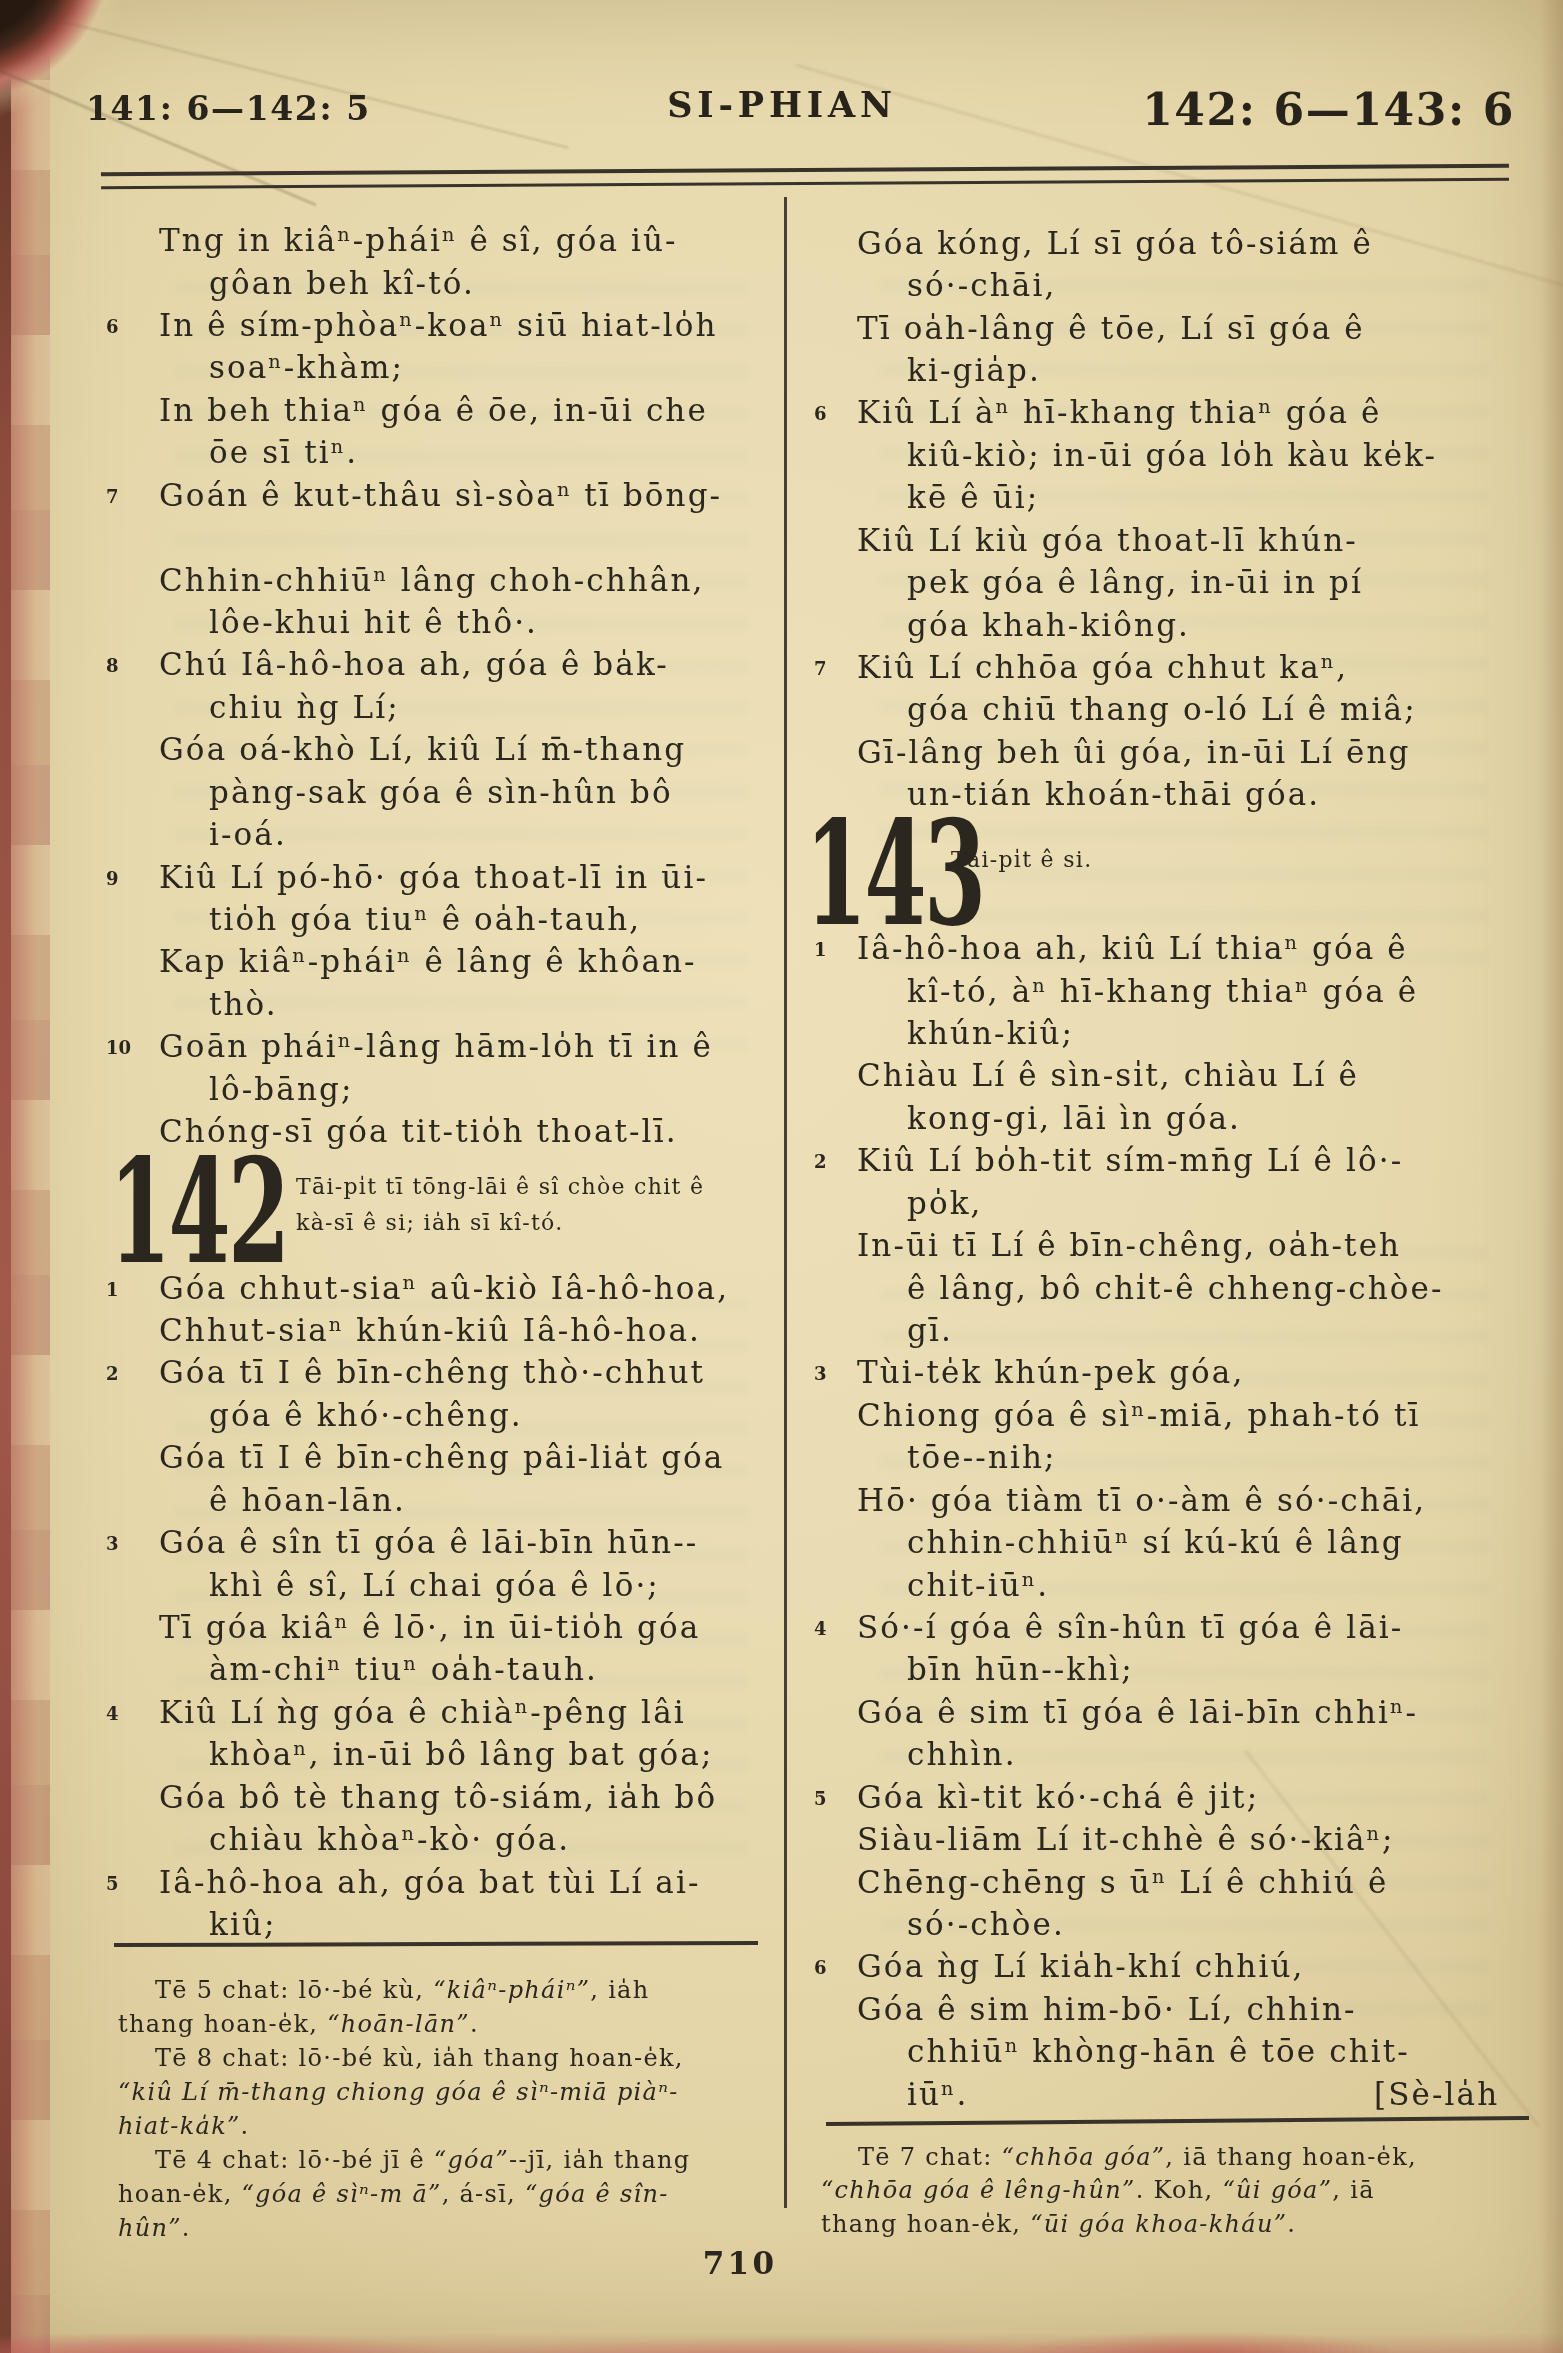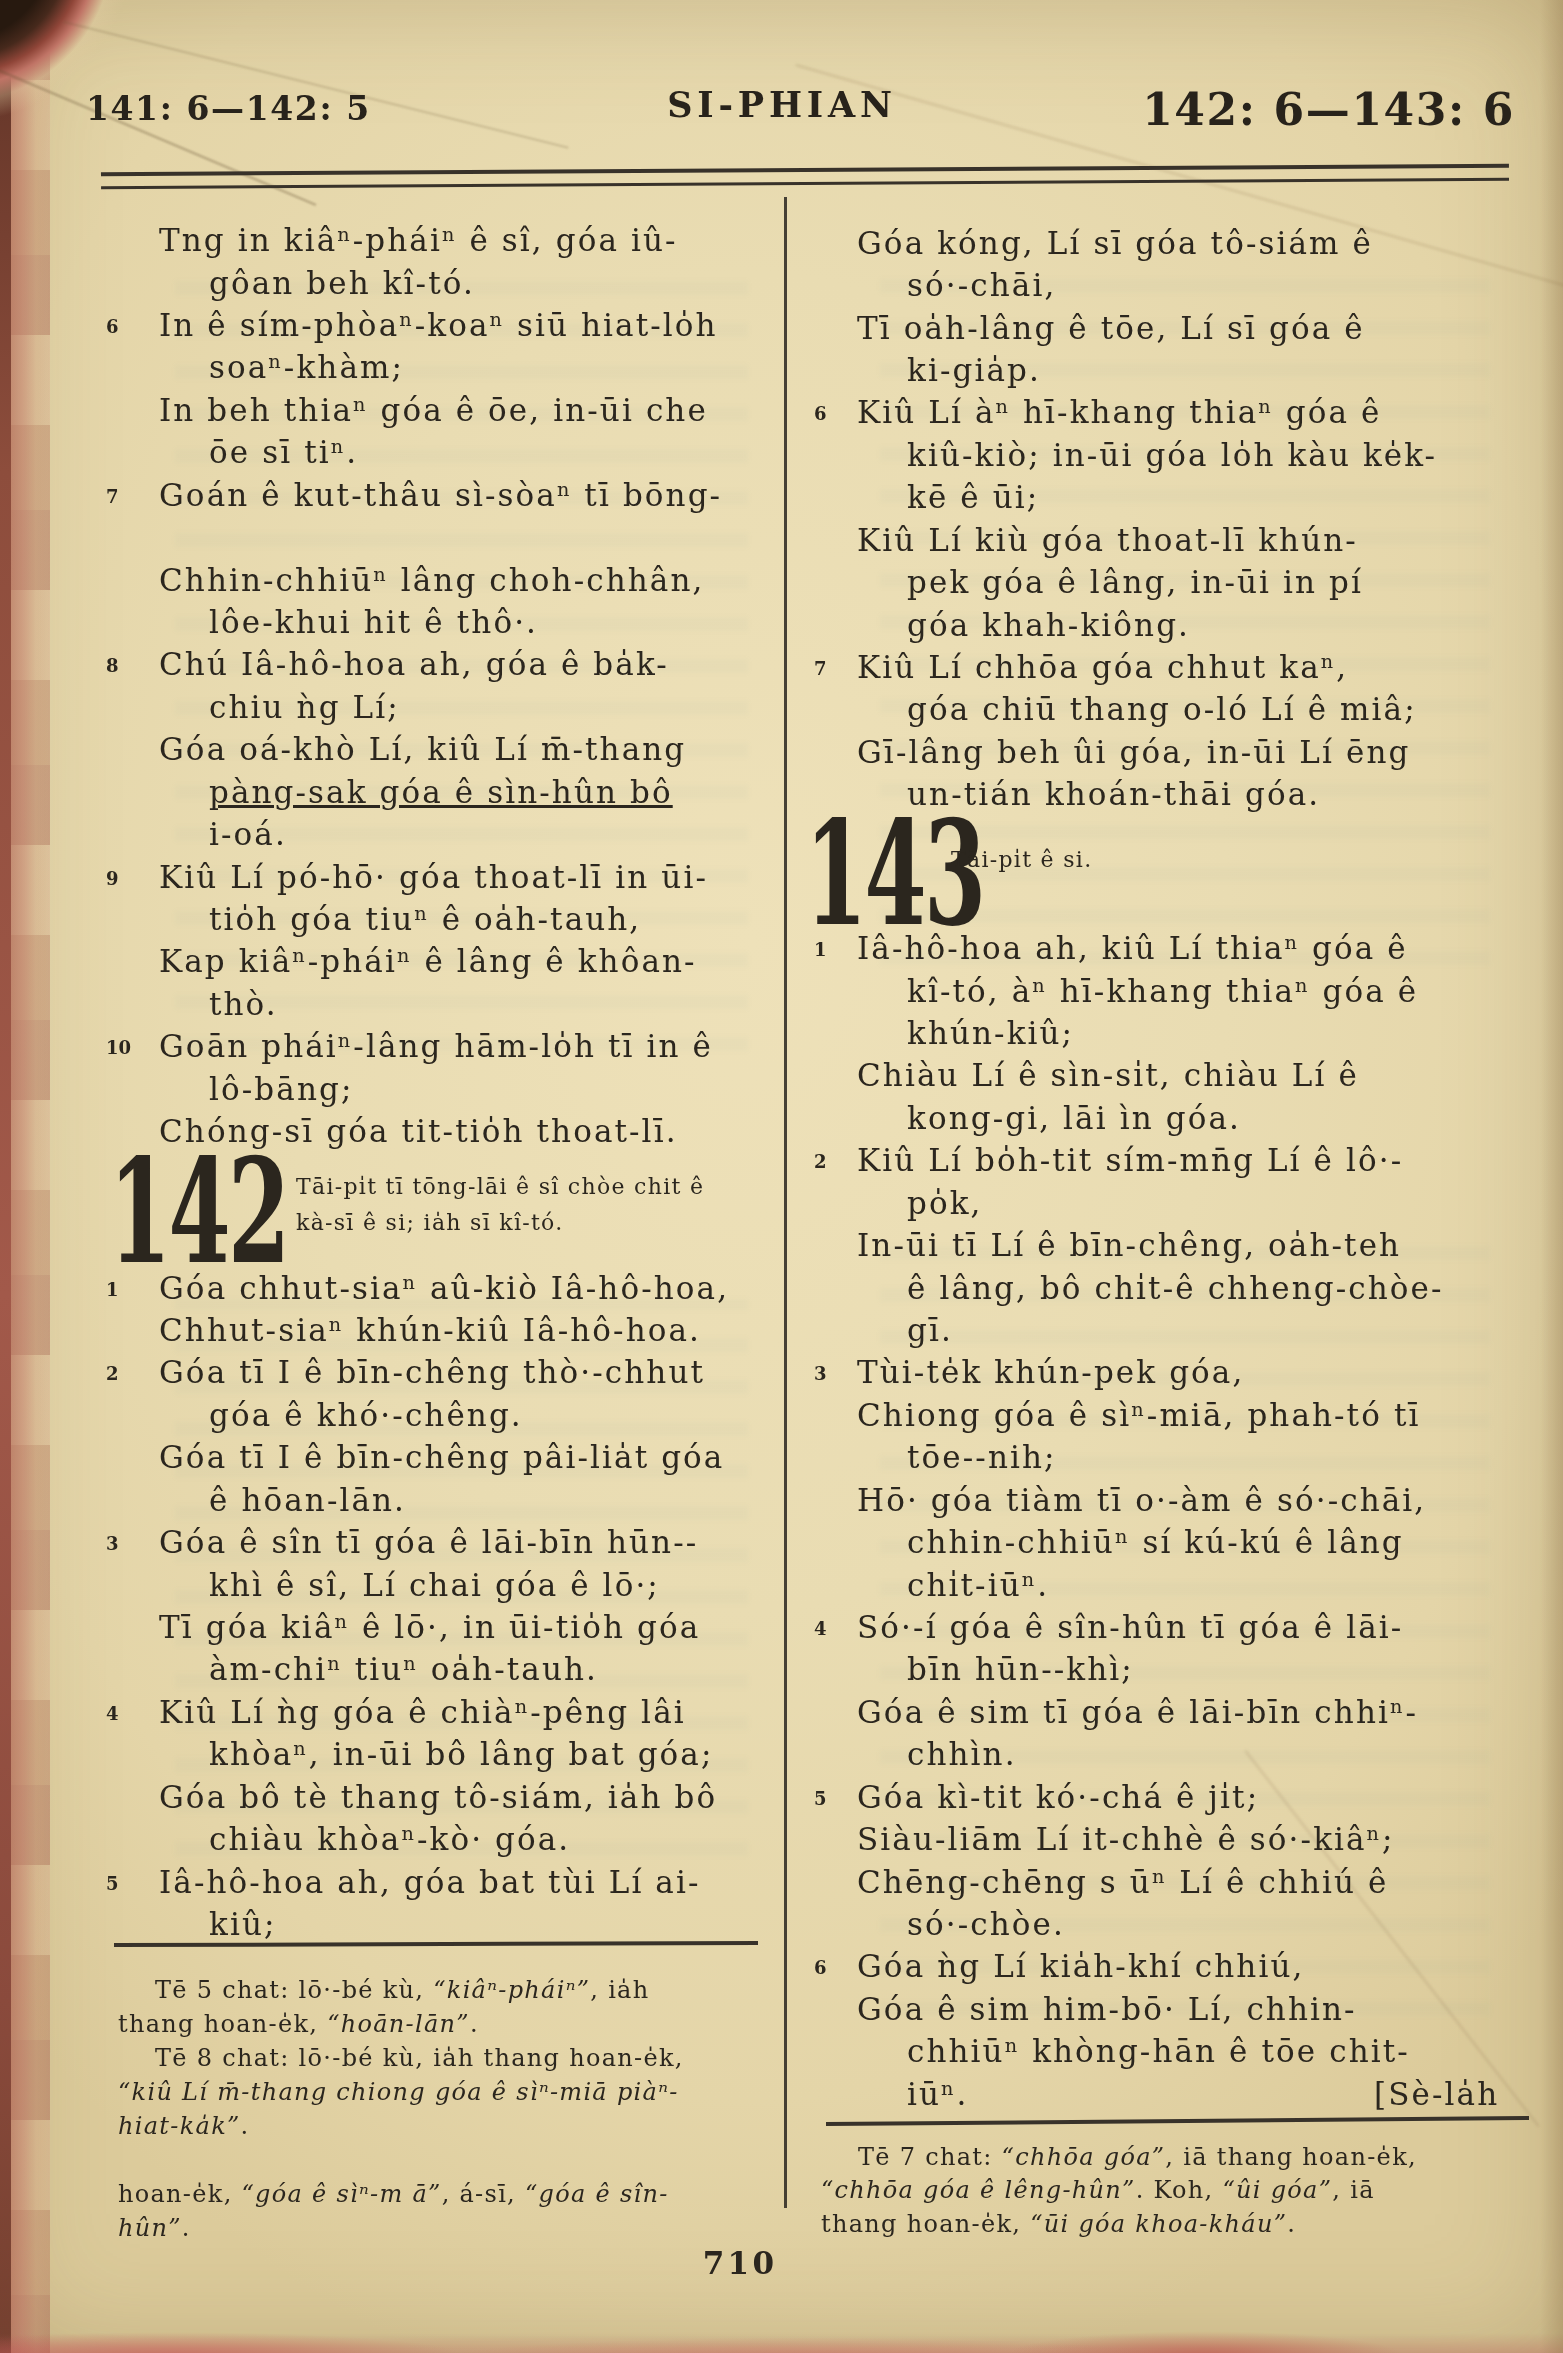--- a/index.html
+++ b/index.html
@@ -112,21 +112,21 @@
       <div class="line" style="top: 305px;"><span class="vnum">6</span><span>In ê sím-phòaⁿ-koaⁿ siū hiat-lo̍h</span></div>
       <div class="line ind" style="top: 347px;"><span>soaⁿ-khàm;</span></div>
       <div class="line ind" style="top: 432px;"><span>ōe sī tiⁿ.</span></div>
       <div class="line" style="top: 390px;"><span>In beh thiaⁿ góa ê ōe, in-ūi che</span></div>
       <div class="line" style="top: 475px;"><span class="vnum">7</span><span>Goán ê kut-thâu sì-sòaⁿ tī bōng-</span></div>
       <div class="line" style="top: 560px;"><span>Chhin-chhiūⁿ lâng choh-chhân,</span></div>
       <div class="line ind" style="top: 602px;"><span>lôe-khui hit ê thô·.</span></div>
       <div class="line" style="top: 644px;"><span class="vnum">8</span><span>Chú Iâ-hô-hoa ah, góa ê ba̍k-</span></div>
       <div class="line ind" style="top: 687px;"><span>chiu ǹg Lí;</span></div>
       <div class="line" style="top: 729px;"><span>Góa oá-khò Lí, kiû Lí m̄-thang</span></div>
-      <div class="line ind" style="top: 772px; text-decoration: underline;"><span>pàng-sak góa ê sìn-hûn bô</span></div>
+      <div class="line ind" style="top: 772px;"><span>pàng-sak góa ê sìn-hûn bô</span></div>
       <div class="line ind" style="top: 814px;"><span>i-oá.</span></div>
       <div class="line" style="top: 857px;"><span class="vnum">9</span><span>Kiû Lí pó-hō· góa thoat-lī in ūi-</span></div>
       <div class="line ind" style="top: 899px;"><span>tio̍h góa tiuⁿ ê oa̍h-tauh,</span></div>
       <div class="line" style="top: 941px;"><span>Kap kiâⁿ-pháiⁿ ê lâng ê khôan-</span></div>
       <div class="line ind" style="top: 984px;"><span>thò.</span></div>
       <div class="line" style="top: 1026px;"><span class="vnum">10</span><span>Goān pháiⁿ-lâng hām-lo̍h tī in ê</span></div>
       <div class="line ind" style="top: 1069px;"><span>lô-bāng;</span></div>
       <div class="line" style="top: 1111px;"><span>Chóng-sī góa tit-tio̍h thoat-lī.</span></div>
       <div class="line" style="top: 1268px;"><span class="vnum">1</span><span>Góa chhut-siaⁿ aû-kiò Iâ-hô-hoa,</span></div>
       <div class="line" style="top: 1310px;"><span>Chhut-siaⁿ khún-kiû Iâ-hô-hoa.</span></div>
@@ -206,20 +206,21 @@
   <div class="frule" id="frule-l"></div>
   <div class="frule" id="frule-r"></div>
 
   <div class="notes" id="lnotes">
 
   <div class="note-line ind" style="top: 1974px;"><span><span>Tē 5 chat: lō·-bé kù, </span><span class="it">“kiâⁿ-pháiⁿ”</span><span>, ia̍h</span></span></div>
       <div class="note-line" style="top: 2008px;"><span><span>thang hoan-e̍k, </span><span class="it">“hoān-lān”</span><span>.</span></span></div>
       <div class="note-line ind" style="top: 2042px;"><span><span>Tē 8 chat: lō·-bé kù, ia̍h thang hoan-e̍k,</span></span></div>
       <div class="note-line" style="top: 2076px;"><span><span class="it">“kiû Lí m̄-thang chiong góa ê sìⁿ-miā piàⁿ-</span></span></div>
       <div class="note-line" style="top: 2110px;"><span><span class="it">hiat-ka̍k”</span><span>.</span></span></div>
+      <div class="note-line ind" style="top: 2144px;"><span><span>Tē 4 chat: lō·-bé jī ê </span><span class="it">“góa”</span><span>--jī, ia̍h thang</span></span></div>
       <div class="note-line" style="top: 2178px; text-align: center;"><span><span>hoan-e̍k, </span><span class="it">“góa ê sìⁿ-m ā”</span><span>, á-sī, </span><span class="it">“góa ê sîn-</span></span></div>
       <div class="note-line" style="top: 2212px;"><span><span class="it">hûn”</span><span>.</span></span></div>
     </div>
   <div class="notes" id="rnotes">
 
   <div class="note-line ind" style="top: 2141px;"><span><span>Tē 7 chat: </span><span class="it">“chhōa góa”</span><span>, iā thang hoan-e̍k,</span></span></div>
       <div class="note-line" style="top: 2174px;"><span><span class="it">“chhōa góa ê lêng-hûn”</span><span>.  Koh, </span><span class="it">“ûi góa”</span><span>, iā</span></span></div>
       <div class="note-line" style="top: 2208px;"><span><span>thang hoan-e̍k, </span><span class="it">“ūi góa khoa-kháu”</span><span>.</span></span></div>
     </div>
 

